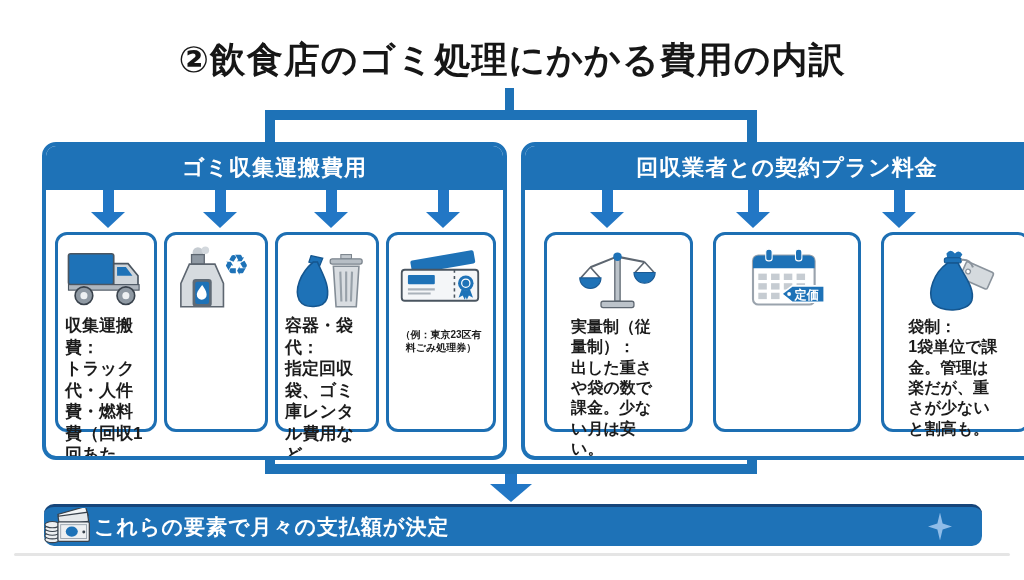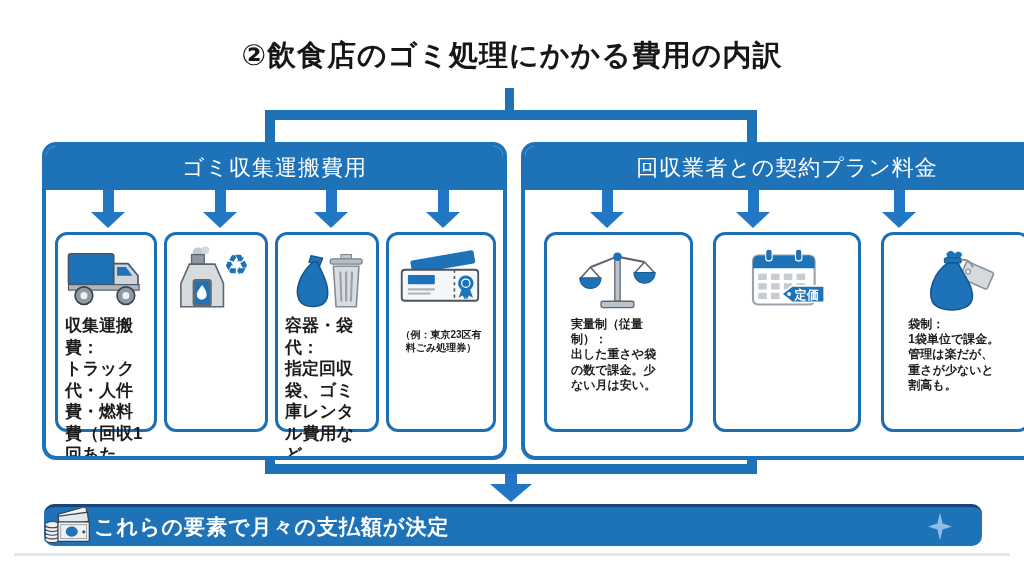--- a/index.html
+++ b/index.html
@@ -5,49 +5,49 @@
   :root{
     --primary:#1e72b7; --arrow:#2277c5; --card-border:#1d6fb3;
     --text:#1c1c1c; --footer-border:#16457a; --sparkle:#8fbce8;
   }
   *{margin:0;padding:0;box-sizing:border-box;}
   html,body{width:1024px;height:580px;background:#fff;overflow:hidden;}
   body{font-family:"Liberation Sans","DejaVu Sans",sans-serif;position:relative;}
   .canvas{position:absolute;inset:0;width:1024px;height:580px;background:#fff;}
 
   .title{position:absolute;top:36px;left:0;width:100%;text-align:center;
-    font-size:29px;font-weight:900;color:#161616;letter-spacing:1px;}
+    font-size:36px;font-weight:900;color:#161616;letter-spacing:1px;}
 
   .bar{position:absolute;background:var(--primary);}
 
   
   .group{position:absolute;top:142px;height:318px;border:4px solid var(--primary);
     border-radius:14px;background:#fff;overflow:hidden;}
   .group-left{left:42px;width:465px;}
   .group-right{left:521px;width:532px;}
   .group-header{position:absolute;top:0;left:0;right:0;height:44px;background:var(--primary);
-    color:#fff;font-size:22px;font-weight:400;text-align:center;line-height:44px;letter-spacing:1px;}
+    color:#fff;font-size:22px;font-weight:700;text-align:center;line-height:44px;letter-spacing:1px;}
 
   
   .arrow{position:absolute;top:44px;width:34px;height:38px;}
   .arrow .stem{width:11px;height:22px;background:var(--arrow);margin:0 auto;}
   .arrow .head{width:0;height:0;margin:0 auto;
     border-left:17px solid transparent;border-right:17px solid transparent;
     border-top:16px solid var(--arrow);}
 
   .cards{position:absolute;left:9px;right:9px;top:86px;bottom:24px;display:flex;}
   .group-left  .cards{gap:7px;}
   .group-right .cards{gap:20px;padding:0 10px;}
   .card{flex:1;background:#fff;border:3px solid var(--card-border);border-radius:12px;
     padding:6px 7px;display:flex;flex-direction:column;}
   .group-right .card{padding:8px 24px;}
   .icon-box{height:74px;display:flex;align-items:center;justify-content:center;flex:none;}
   .card-text{font-size:17px;line-height:1.27;font-weight:700;color:var(--text);
     white-space:pre-line;word-break:break-all;}
-  .group-right .card-text{font-size:12px;}
+  .group-right .card-text{font-size:16px;}
   .card-note{font-size:10px;line-height:1.3;font-weight:700;color:var(--text);
     text-align:center;margin-top:13px;}
 
   
   .big-head{position:absolute;left:490px;top:484px;width:0;height:0;
     border-left:21px solid transparent;border-right:21px solid transparent;
     border-top:18px solid var(--arrow);}
 
   .footer-bar{position:absolute;left:44px;top:504px;width:938px;height:42px;
     background:var(--primary);border-radius:10px;border-top:3px solid var(--footer-border);

